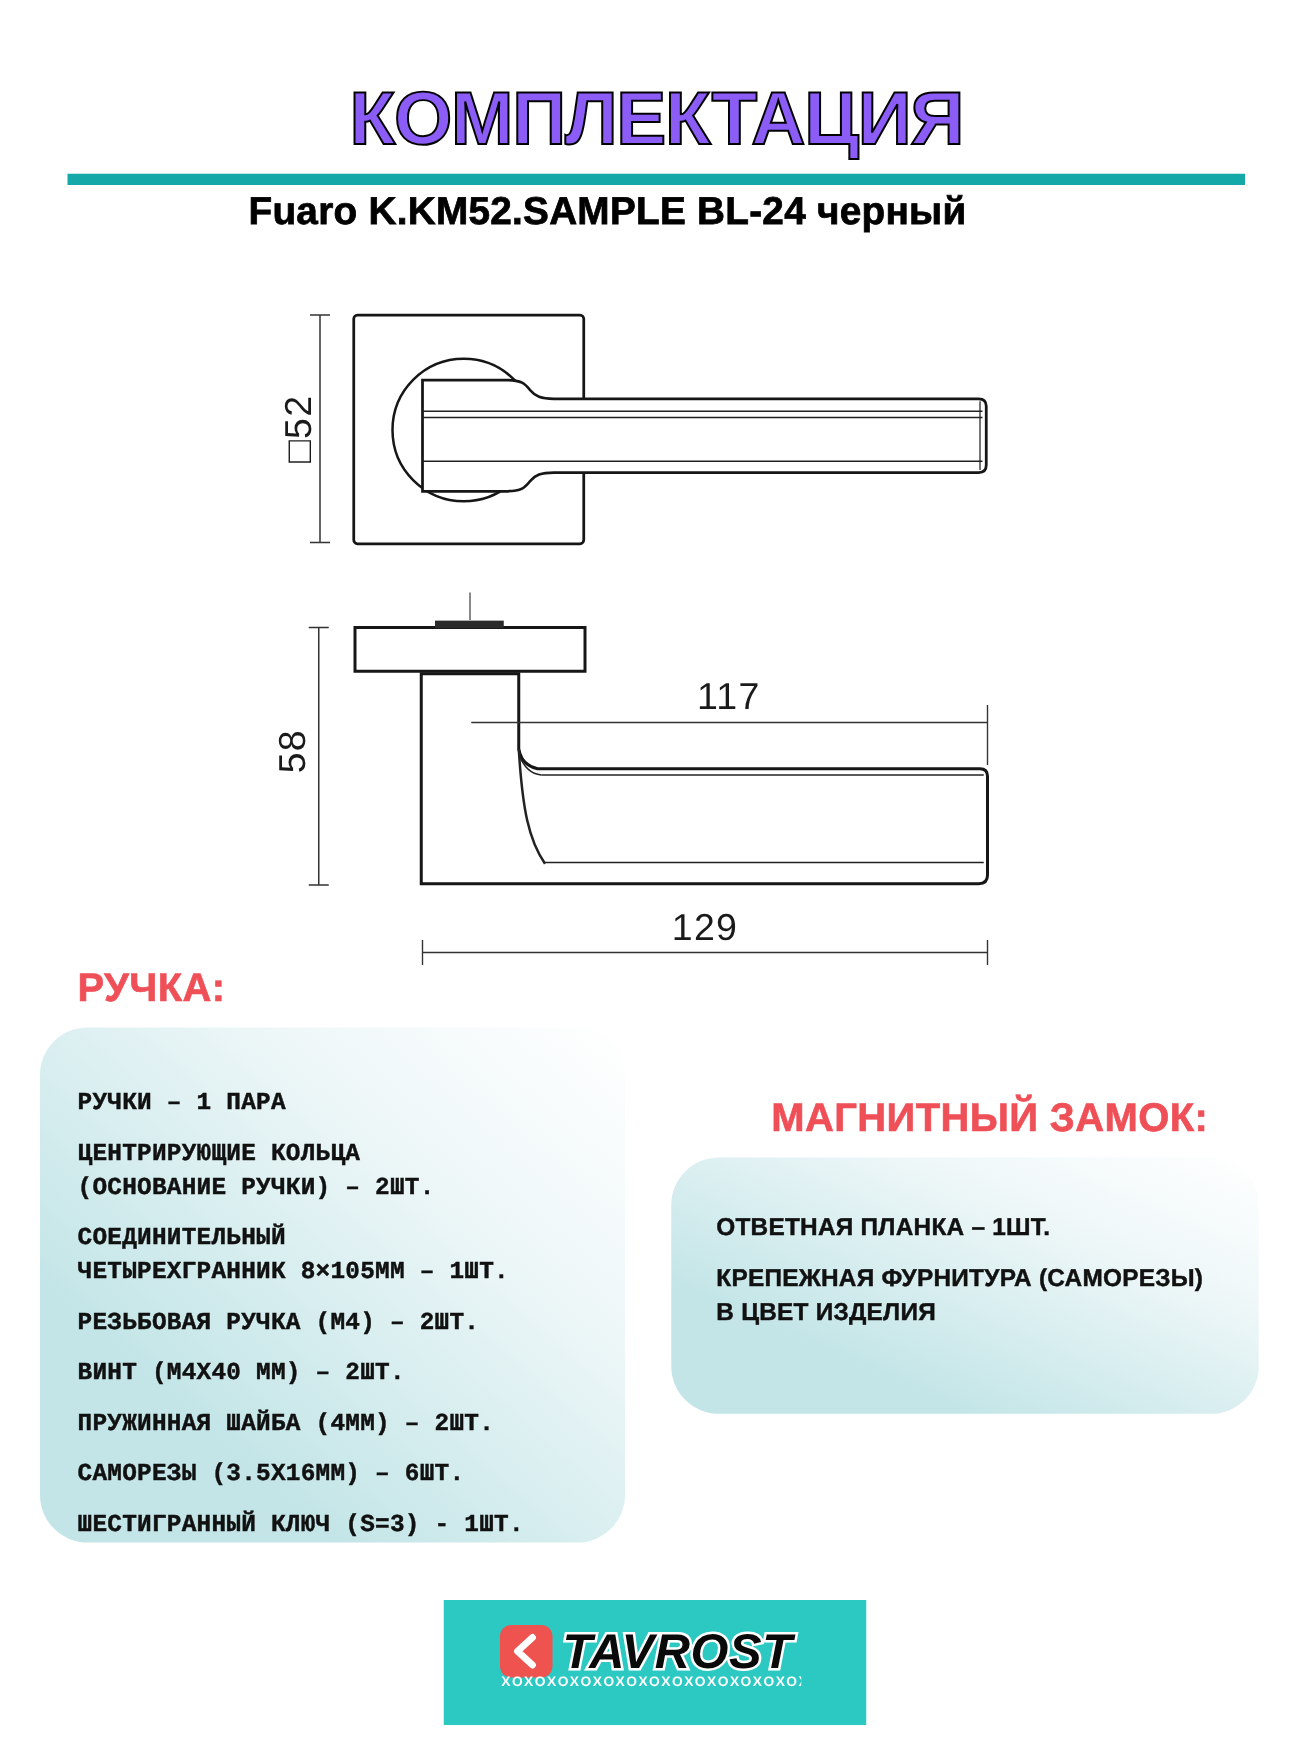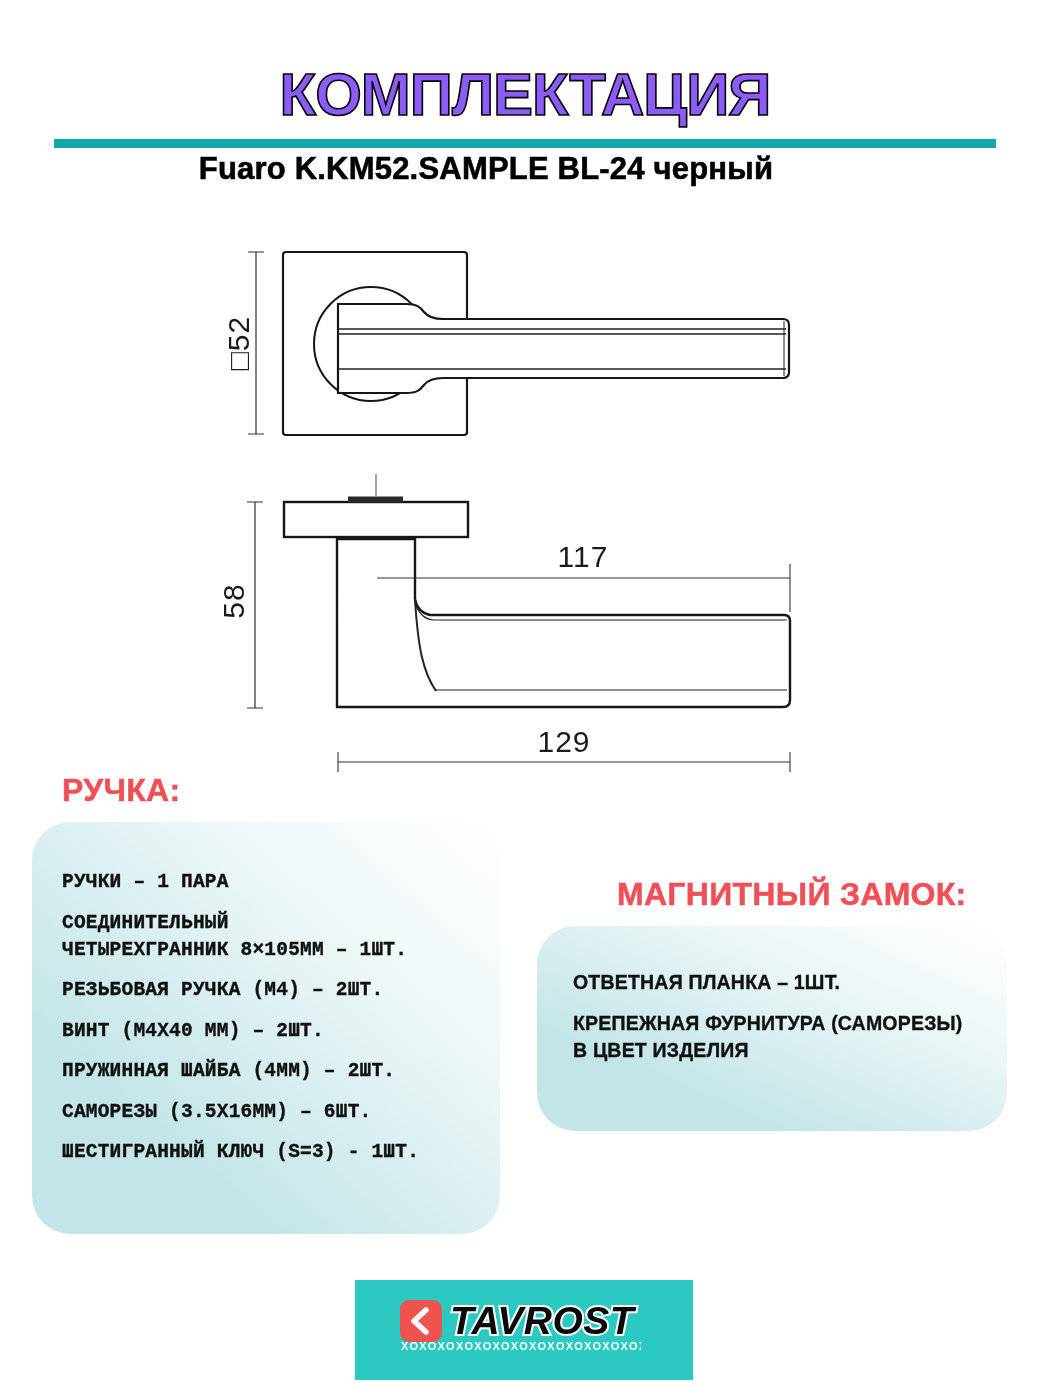--- a/index.html
+++ b/index.html
@@ -114,20 +114,22 @@
         <path d="M338,762 H790 M338,752 V772 M790,752 V772"></path>
       </g>
       <text class="dim-text" x="564" y="752" text-anchor="middle" stroke="none">129</text>
     </g>
   </svg>
 
   <div class="section-heading heading-handle">РУЧКА:</div>
   <div class="info-box box-handle">
     <ul class="info-list">
       <li>РУЧКИ – 1 ПАРА</li>
+      <li>ЦЕНТРИРУЮЩИЕ КОЛЬЦА
+(ОСНОВАНИЕ РУЧКИ) – 2ШТ.</li>
       <li>СОЕДИНИТЕЛЬНЫЙ
 ЧЕТЫРЕХГРАННИК 8×105ММ – 1ШТ.</li>
       <li>РЕЗЬБОВАЯ РУЧКА (М4) – 2ШТ.</li>
       <li>ВИНТ (М4Х40 ММ) – 2ШТ.</li>
       <li>ПРУЖИННАЯ ШАЙБА (4ММ) – 2ШТ.</li>
       <li>САМОРЕЗЫ (3.5Х16ММ) – 6ШТ.</li>
       <li>ШЕСТИГРАННЫЙ КЛЮЧ (S=3) - 1ШТ.</li>
     </ul>
   </div>
 

